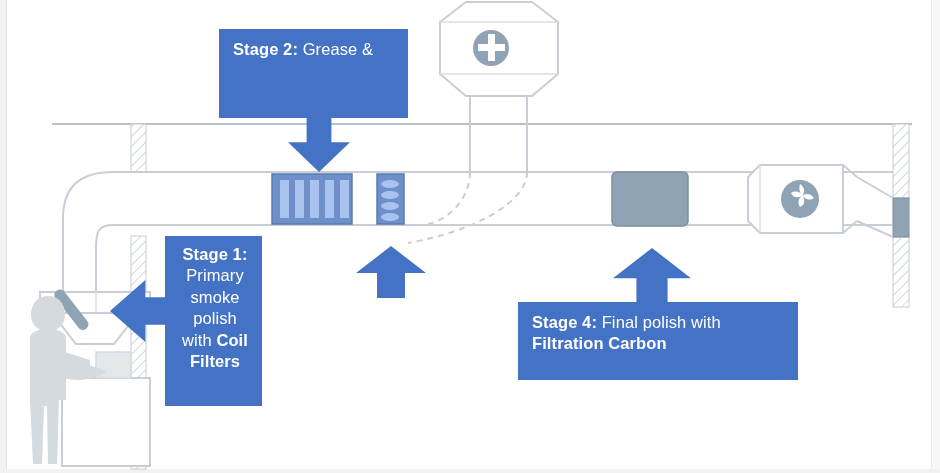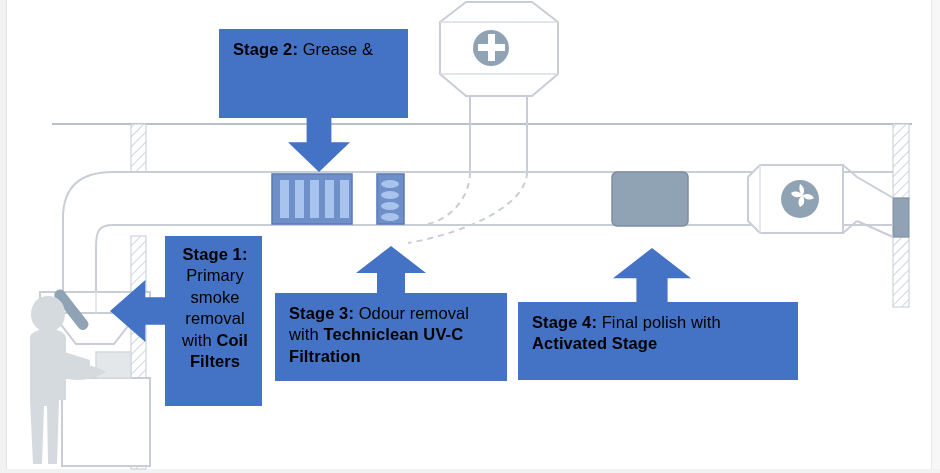--- a/index.html
+++ b/index.html
@@ -18,21 +18,21 @@
   .frame-right{position:absolute;right:0;top:0;width:8px;height:473px;background:#f7f7f7;border-left:1px solid #e8e8e8;}
   .frame-bottom{position:absolute;left:0;bottom:0;width:940px;height:4px;background:#f2f2f2;}
 
   
   #diagram{position:absolute;left:0;top:0;width:940px;height:473px;}
 
   
   .callout{
     position:absolute;
     background:#4472c4;
-    color:#000000;
+    color:#ffffff;
     box-sizing:border-box;
     padding:10px 12px 10px 14px;
     line-height:1.30;
     letter-spacing:0.1px;
     font-size:16.5px;
     z-index:6;
   }
   .callout b{font-weight:bold;}
   .callout .ln{display:block;}
 
@@ -178,29 +178,24 @@
   <div class="arrow arrow-left" id="arrow-stage1"></div>
 
   <div class="callout" id="callout-stage2">
     <span class="ln"><b>Stage 2:</b><span> Grease &amp;</span></span>
   </div>
 
   <div class="callout" id="callout-stage1">
     <span class="ln"><b>Stage 1:</b></span>
     <span class="ln">Primary</span>
     <span class="ln">smoke</span>
-    <span class="ln">removal</span>
+    <span class="ln">polish</span>
     <span class="ln"><span>with </span><b>Coil</b></span>
     <span class="ln"><b>Filters</b></span>
   </div>
 
-  <div class="callout" id="callout-stage3">
-    <span class="ln"><b>Stage 3:</b><span> Odour removal</span></span>
-    <span class="ln"><span>with </span><b>Techniclean UV-C</b></span>
-    <span class="ln"><b>Filtration</b></span>
-  </div>
 
   <div class="callout" id="callout-stage4">
     <span class="ln"><b>Stage 4:</b><span> Final polish with</span></span>
-    <span class="ln"><b>Activated Stage</b></span>
+    <span class="ln"><b>Filtration Carbon</b></span>
   </div>
 
 </div>
 
 </body></html>

